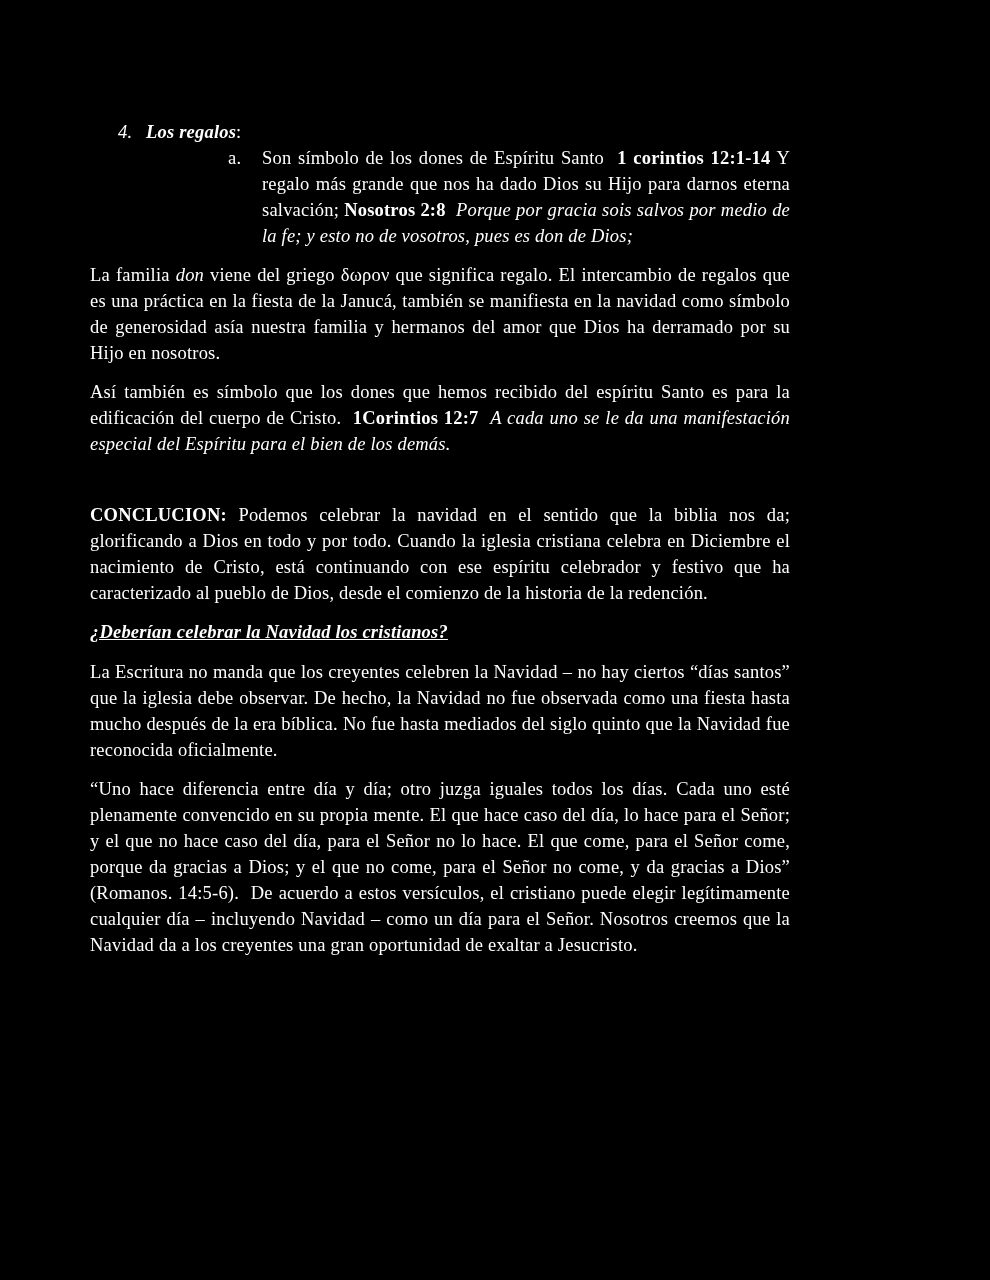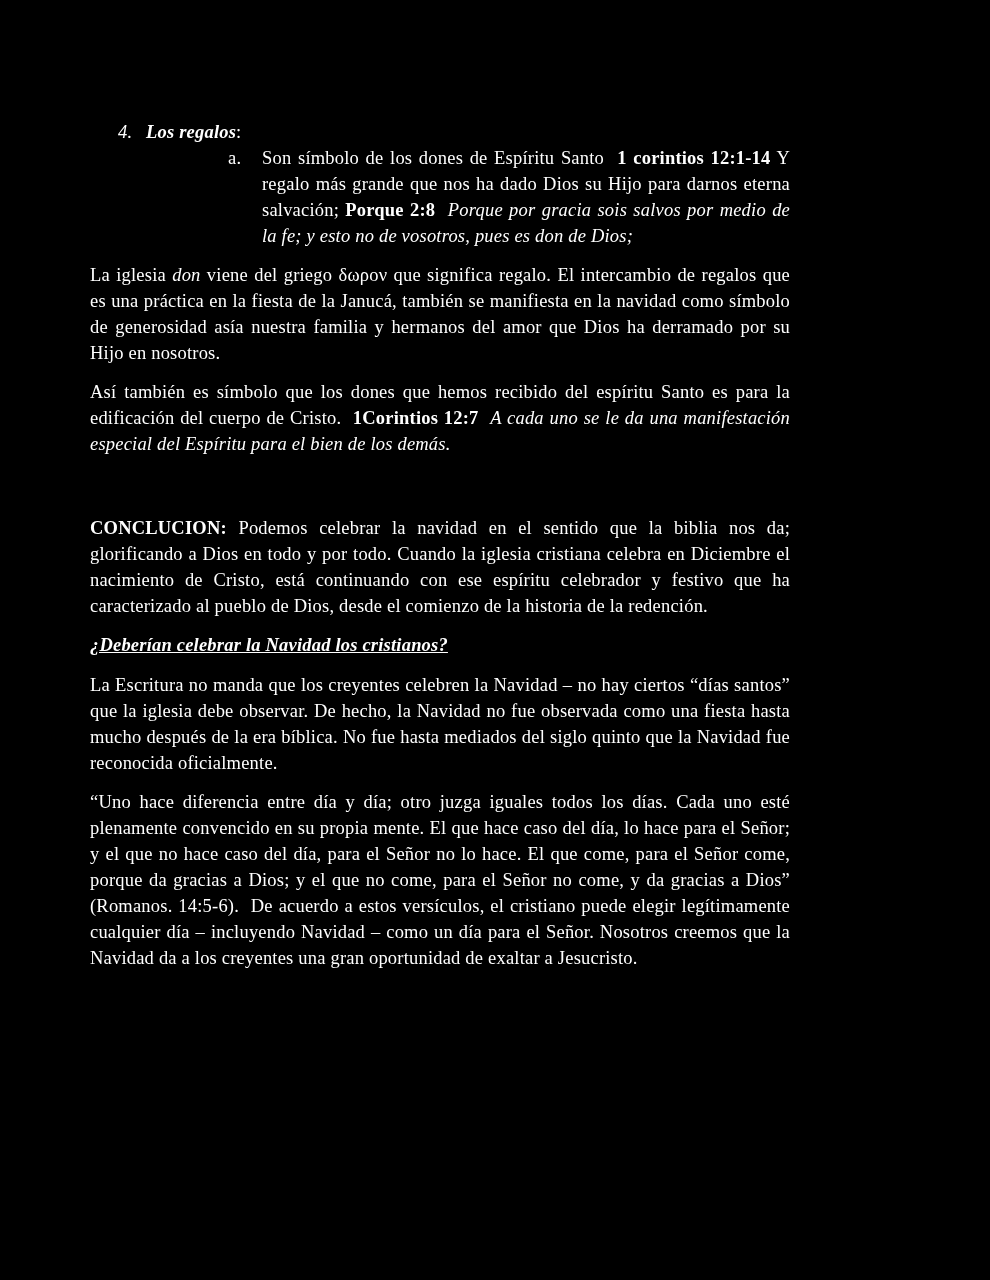--- a/index.html
+++ b/index.html
@@ -46,43 +46,43 @@
   }
   .sub-item .sub-text {
     flex: 1;
     text-align: justify;
   }
   p {
     margin: 0 0 13px 0;
     text-align: justify;
   }
   p.conclusion {
-    margin-top: 58px;
+    margin-top: 45px;
   }
   p.heading {
     text-align: left;
     margin-bottom: 14px;
     text-decoration: underline;
   }
 </style>
 </head>
 <body>
 
 <div class="page">
 
   <div class="list-line">
     <span class="num">4.</span><span><span class="bi">Los regalos</span><span>:</span></span>
   </div>
 
   <div class="sub-item">
     <span class="marker">a.</span>
-    <div class="sub-text"><span>Son símbolo de los dones de Espíritu Santo &nbsp;</span><span class="b">1 corintios 12:1-14</span><span> Y regalo más grande que nos ha dado Dios su Hijo para darnos eterna salvación; </span><span class="b">Porque 2:8</span><span> &nbsp;</span><span class="i">Porque por gracia sois salvos por medio de la fe; y esto no de vosotros, pues es don de Dios;</span></div>
+    <div class="sub-text"><span>Son símbolo de los dones de Espíritu Santo &nbsp;</span><span class="b">1 corintios 12:1-14</span><span> Y regalo más grande que nos ha dado Dios su Hijo para darnos eterna salvación; </span><span class="b">Nosotros 2:8</span><span> &nbsp;</span><span class="i">Porque por gracia sois salvos por medio de la fe; y esto no de vosotros, pues es don de Dios;</span></div>
   </div>
 
-  <p><span>La iglesia </span><span class="i">don</span><span> viene del griego δωρον que significa regalo. El intercambio de regalos que es una práctica en la fiesta de la Janucá, también se manifiesta en la navidad como símbolo de generosidad asía nuestra familia y hermanos del amor que Dios ha derramado por su Hijo en nosotros.</span></p>
+  <p><span>La familia </span><span class="i">don</span><span> viene del griego δωρον que significa regalo. El intercambio de regalos que es una práctica en la fiesta de la Janucá, también se manifiesta en la navidad como símbolo de generosidad asía nuestra familia y hermanos del amor que Dios ha derramado por su Hijo en nosotros.</span></p>
 
   <p><span>Así también es símbolo que los dones que hemos recibido del espíritu Santo es para la edificación del cuerpo de Cristo. &nbsp;</span><span class="b">1Corintios 12:7</span><span> &nbsp;</span><span class="i">A cada uno se le da una manifestación especial del Espíritu para el bien de los demás.</span></p>
 
 
   <p class="conclusion"><span class="b">CONCLUCION:</span><span> Podemos celebrar la navidad en el sentido que la biblia nos da; glorificando a Dios en todo y por todo. Cuando la iglesia cristiana celebra en Diciembre el nacimiento de Cristo, está continuando con ese espíritu celebrador y festivo que ha caracterizado al pueblo de Dios, desde el comienzo de la historia de la redención.</span></p>
 
   <p class="heading"><span class="bi">¿Deberían celebrar la Navidad los cristianos?</span></p>
 
   <p><span>La Escritura no manda que los creyentes celebren la Navidad – no hay ciertos “días santos” que la iglesia debe observar. De hecho, la Navidad no fue observada como una fiesta hasta mucho después de la era bíblica. No fue hasta mediados del siglo quinto que la Navidad fue reconocida oficialmente.</span></p>
 

